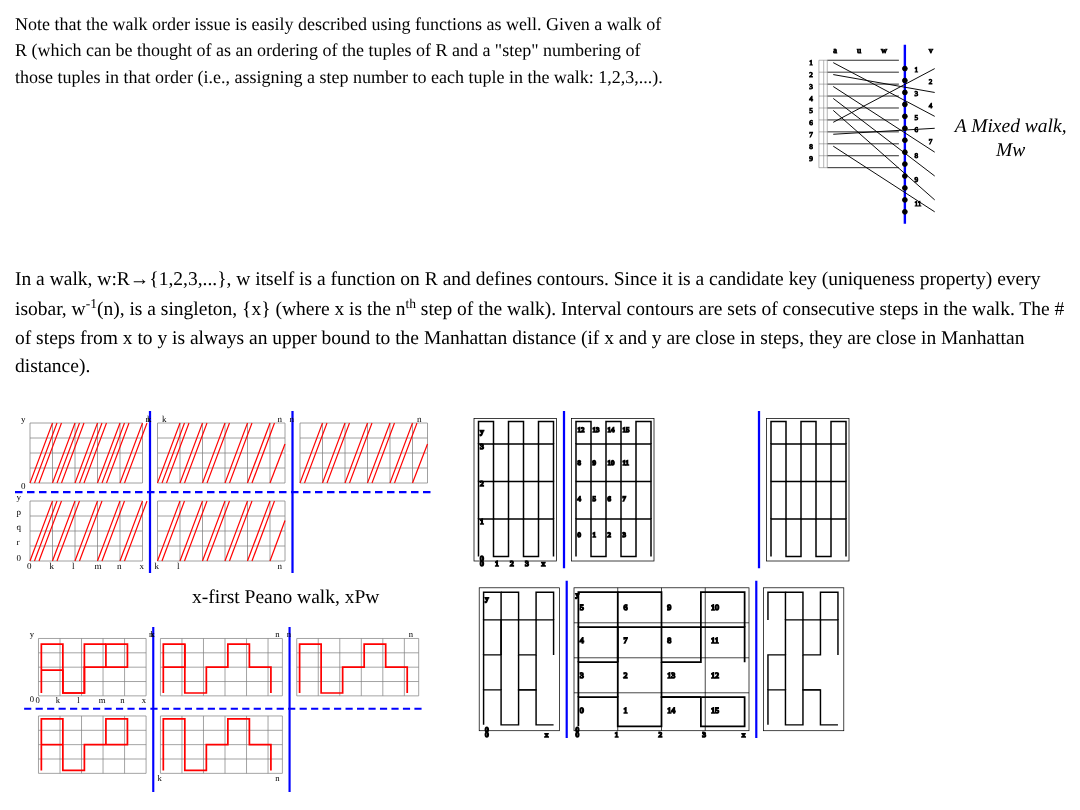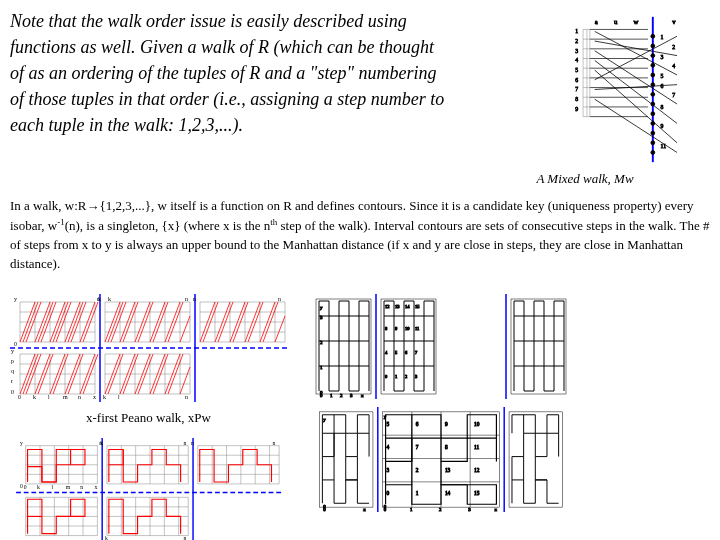--- a/index.html
+++ b/index.html
@@ -22,29 +22,28 @@
 
     .top-section {
       display: flex;
       flex-direction: row;
       gap: 10px;
       margin-bottom: 10px;
     }
 
     .top-text {
       flex: 0 0 440px;
-      font-size: 18px;
+      font-size: 12px;
       line-height: 1.45;
-      font-style: italic;
     }
 
     .top-image {
       flex: 1;
       display: flex;
-      flex-direction: column;
+      flex-direction: row;
       align-items: center;
       justify-content: flex-start;
       padding-top: 4px;
     }
 
     .mixed-walk-svg {
       width: 220px;
       height: 155px;
     }
 
@@ -398,21 +397,21 @@
             <line x1="155" y1="100" x2="170" y2="60" stroke="red" stroke-width="0.8"></line>
             <line x1="158" y1="100" x2="173" y2="60" stroke="red" stroke-width="0.8"></line>
             <line x1="170" y1="100" x2="180" y2="73" stroke="red" stroke-width="0.8"></line>
           </g>
           <text x="93" y="105" font-size="6" fill="black">k</text>
           <text x="108" y="105" font-size="6" fill="black">l</text>
           <text x="175" y="105" font-size="6" fill="black">n</text>
         </svg>
       </div>
 
-      <div class="peano-caption" style="margin-top:-2px; margin-left: 76px;">
+      <div class="peano-caption" style="margin-top:-2px; margin-left: 118px;">
         <span>x-first Peano walk, xPw</span>
       </div>
 
       <div class="hilbert-container" style="margin-top:8px;">
         <svg class="hilbert-svg" viewBox="0 0 280 115">
 
           <line x1="0" y1="57" x2="280" y2="57" stroke="blue" stroke-width="1.5" stroke-dasharray="5,3"></line>
 
           <line x1="90" y1="0" x2="90" y2="115" stroke="blue" stroke-width="1.5"></line>
           <line x1="185" y1="0" x2="185" y2="115" stroke="blue" stroke-width="1.5"></line>

